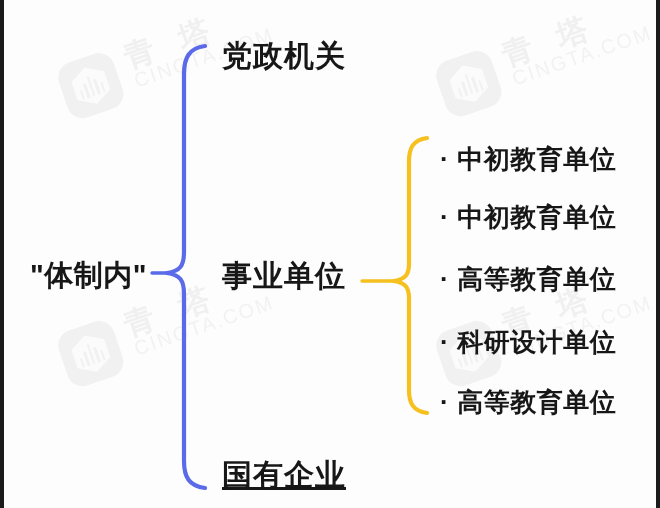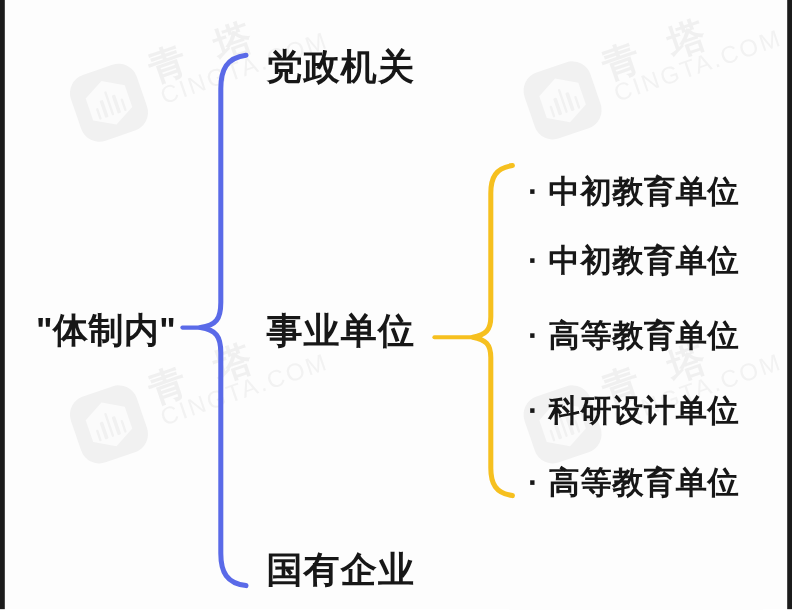--- a/index.html
+++ b/index.html
@@ -121,21 +121,21 @@
     top: 256px;
     letter-spacing: 0.5px;
   }
   .mid-node {
     font-size: 30px;
     left: 222px;
     letter-spacing: 1px;
   }
   .mid-node.n0 { top: 36px; }
   .mid-node.n1 { top: 256px; }
-  .mid-node.n2 { top: 455px; }
+  .mid-node.n2 { top: 455px; text-decoration: underline; }
 
   .leaf-node {
     font-size: 26px;
     left: 440px;
     letter-spacing: 0.5px;
     display: flex;
     align-items: baseline;
   }
   .leaf-node .dot {
     font-size: 26px;

